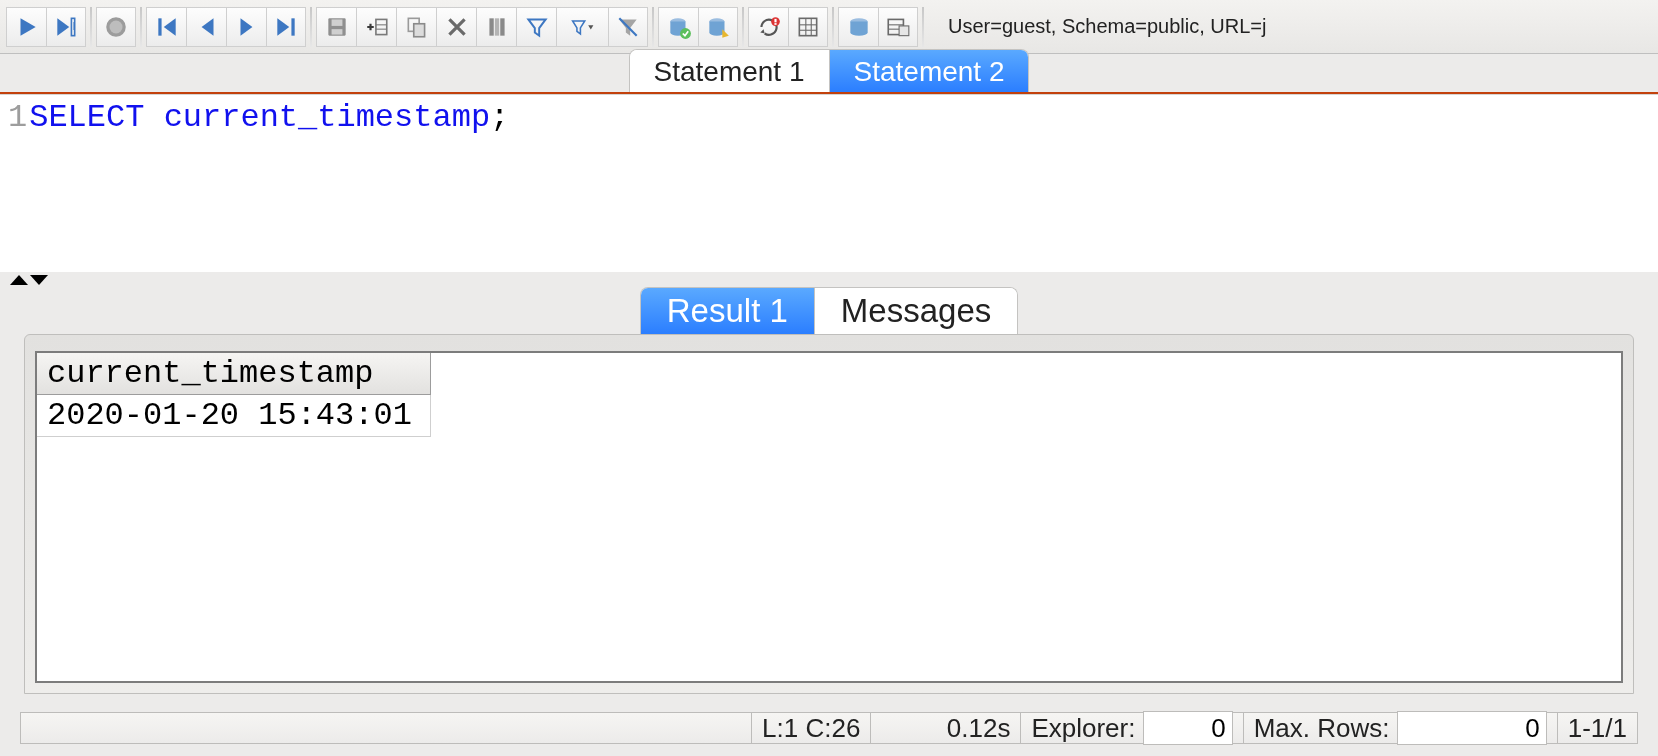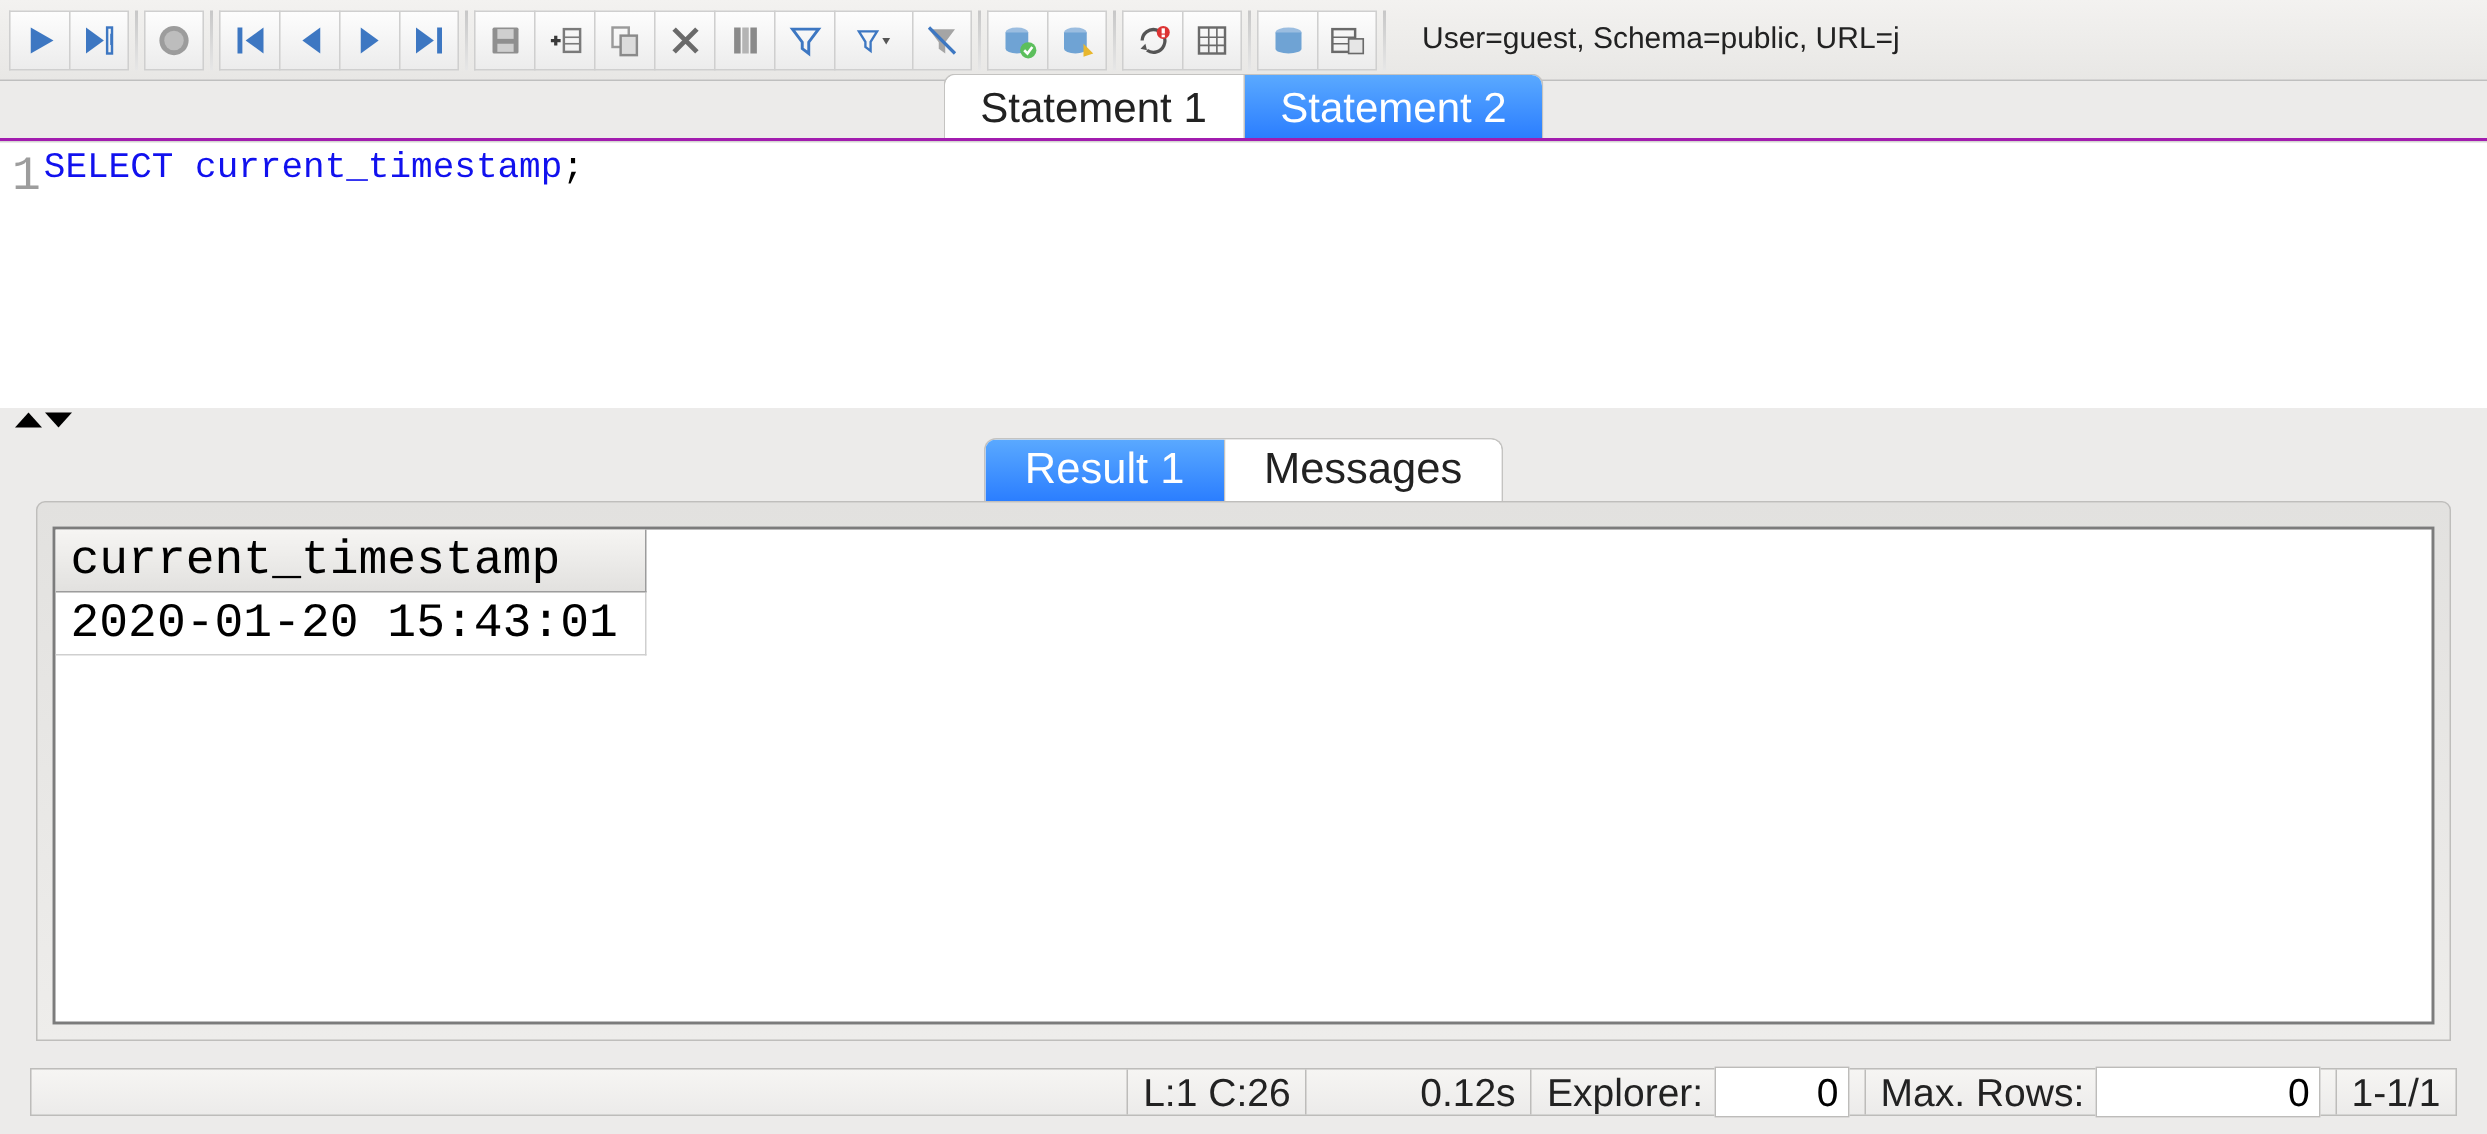--- a/index.html
+++ b/index.html
@@ -54,21 +54,21 @@
     text-overflow: clip;
   }
 
   
   .tabs-row {
     height: 40px;
     display: flex;
     align-items: flex-end;
     justify-content: center;
     background: #ecebea;
-    border-bottom: 2px solid #a21caf;
+    border-bottom: 2px solid #c2410c;
   }
   .tabs-container {
     display: flex;
     border: 1px solid #c4c3c1;
     border-bottom: none;
     border-radius: 8px 8px 0 0;
     overflow: hidden;
     background: #fff;
   }
   .tab {
@@ -96,21 +96,21 @@
     font-family: "Menlo","Monaco","Courier New",monospace;
   }
   .gutter {
     color: #9d9d9d;
     font-size: 32px;
     padding-right: 2px;
     user-select: none;
     line-height: 1.2;
   }
   .code {
-    font-size: 24px;
+    font-size: 32px;
     color: #1111ee;
     line-height: 1.2;
   }
   .code .punct { color: #000; }
   .expand-handle {
     height: 16px;
     background: #ecebea;
     display: flex;
     align-items: center;
     padding-left: 10px;
@@ -143,21 +143,21 @@
   .result-tabs {
     display: flex;
     border: 1px solid #c4c3c1;
     border-bottom: none;
     border-radius: 8px 8px 0 0;
     overflow: hidden;
     background: #fff;
   }
   .rtab {
     padding: 4px 26px;
-    font-size: 29px;
+    font-size: 33px;
     color: #222;
     cursor: pointer;
     border-right: 1px solid #c4c3c1;
     background: #fff;
   }
   .rtab:last-child { border-right: none; }
   .rtab.active {
     background: linear-gradient(#5aa9ff, #2b7eff);
     color: #fff;
   }

